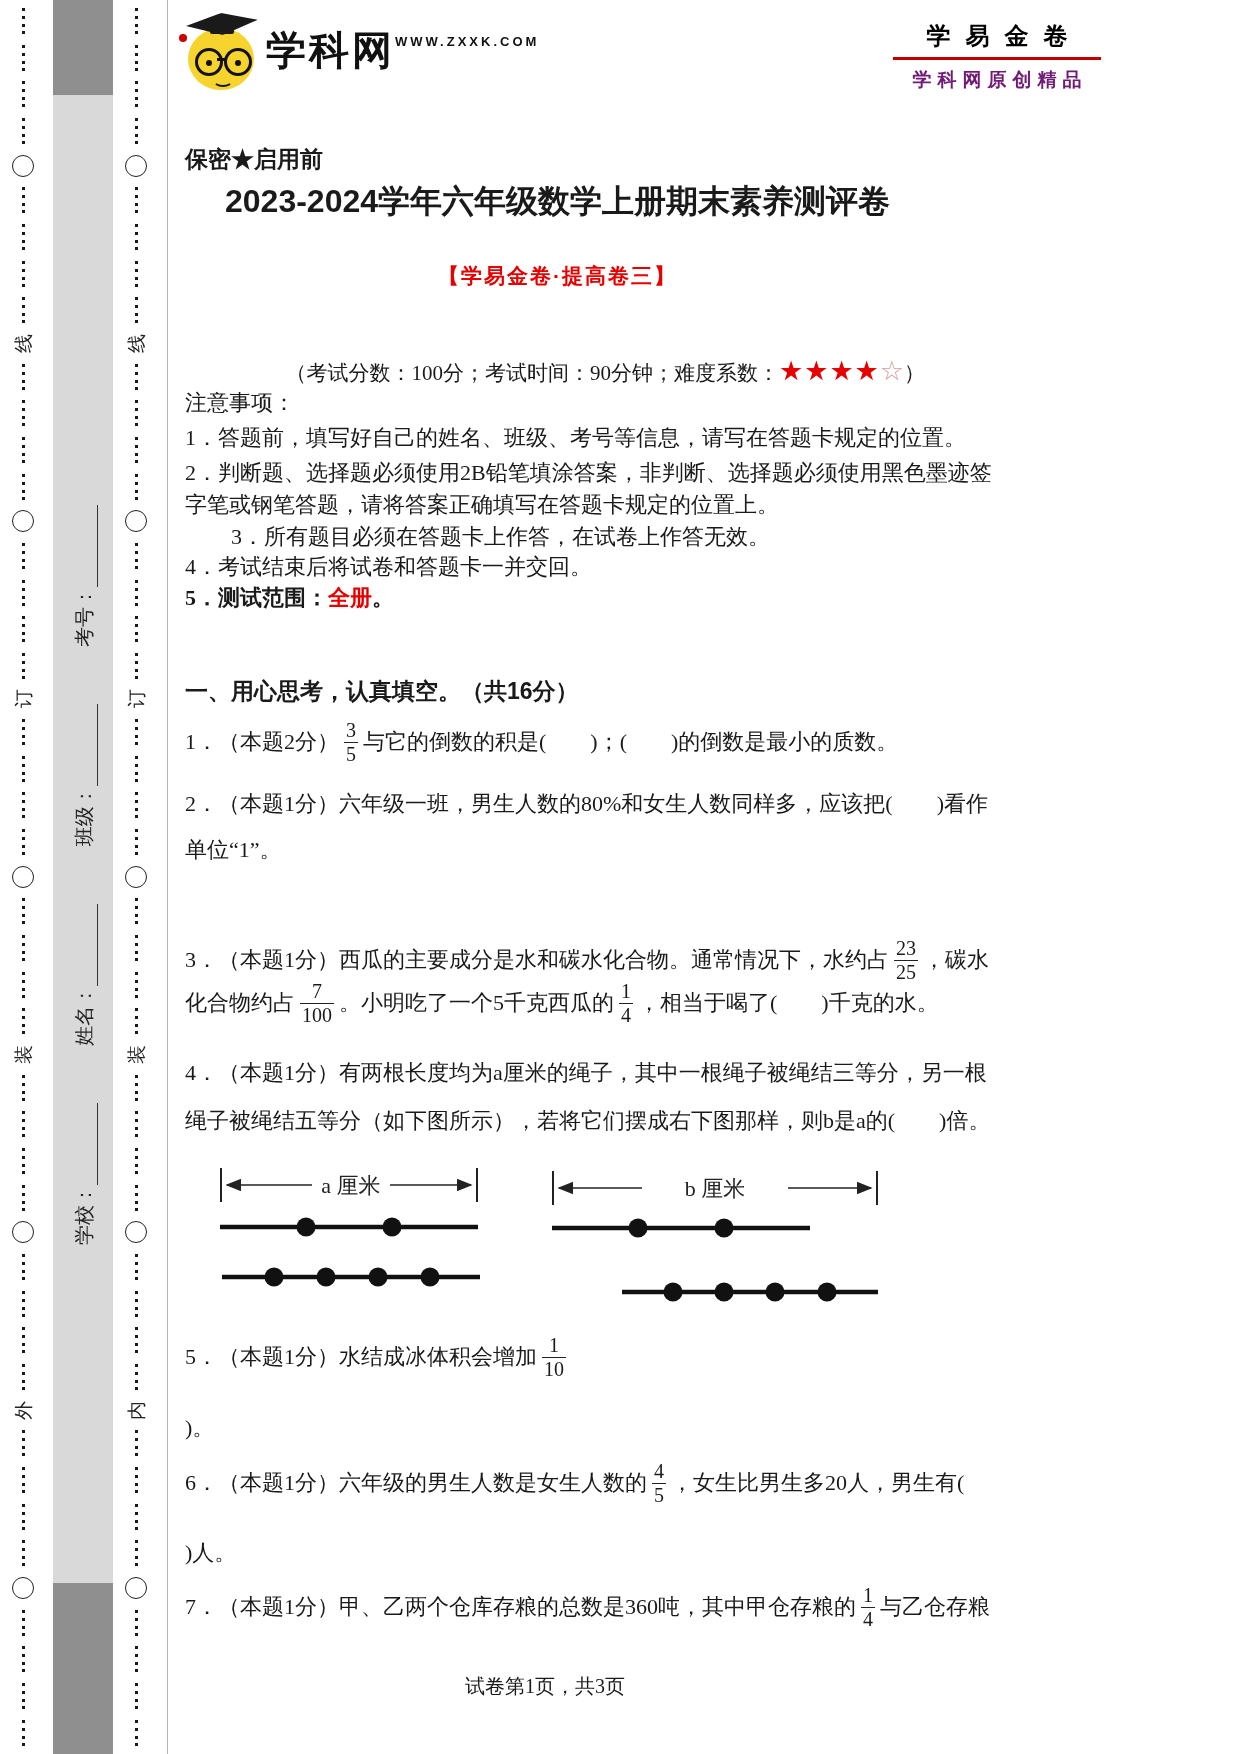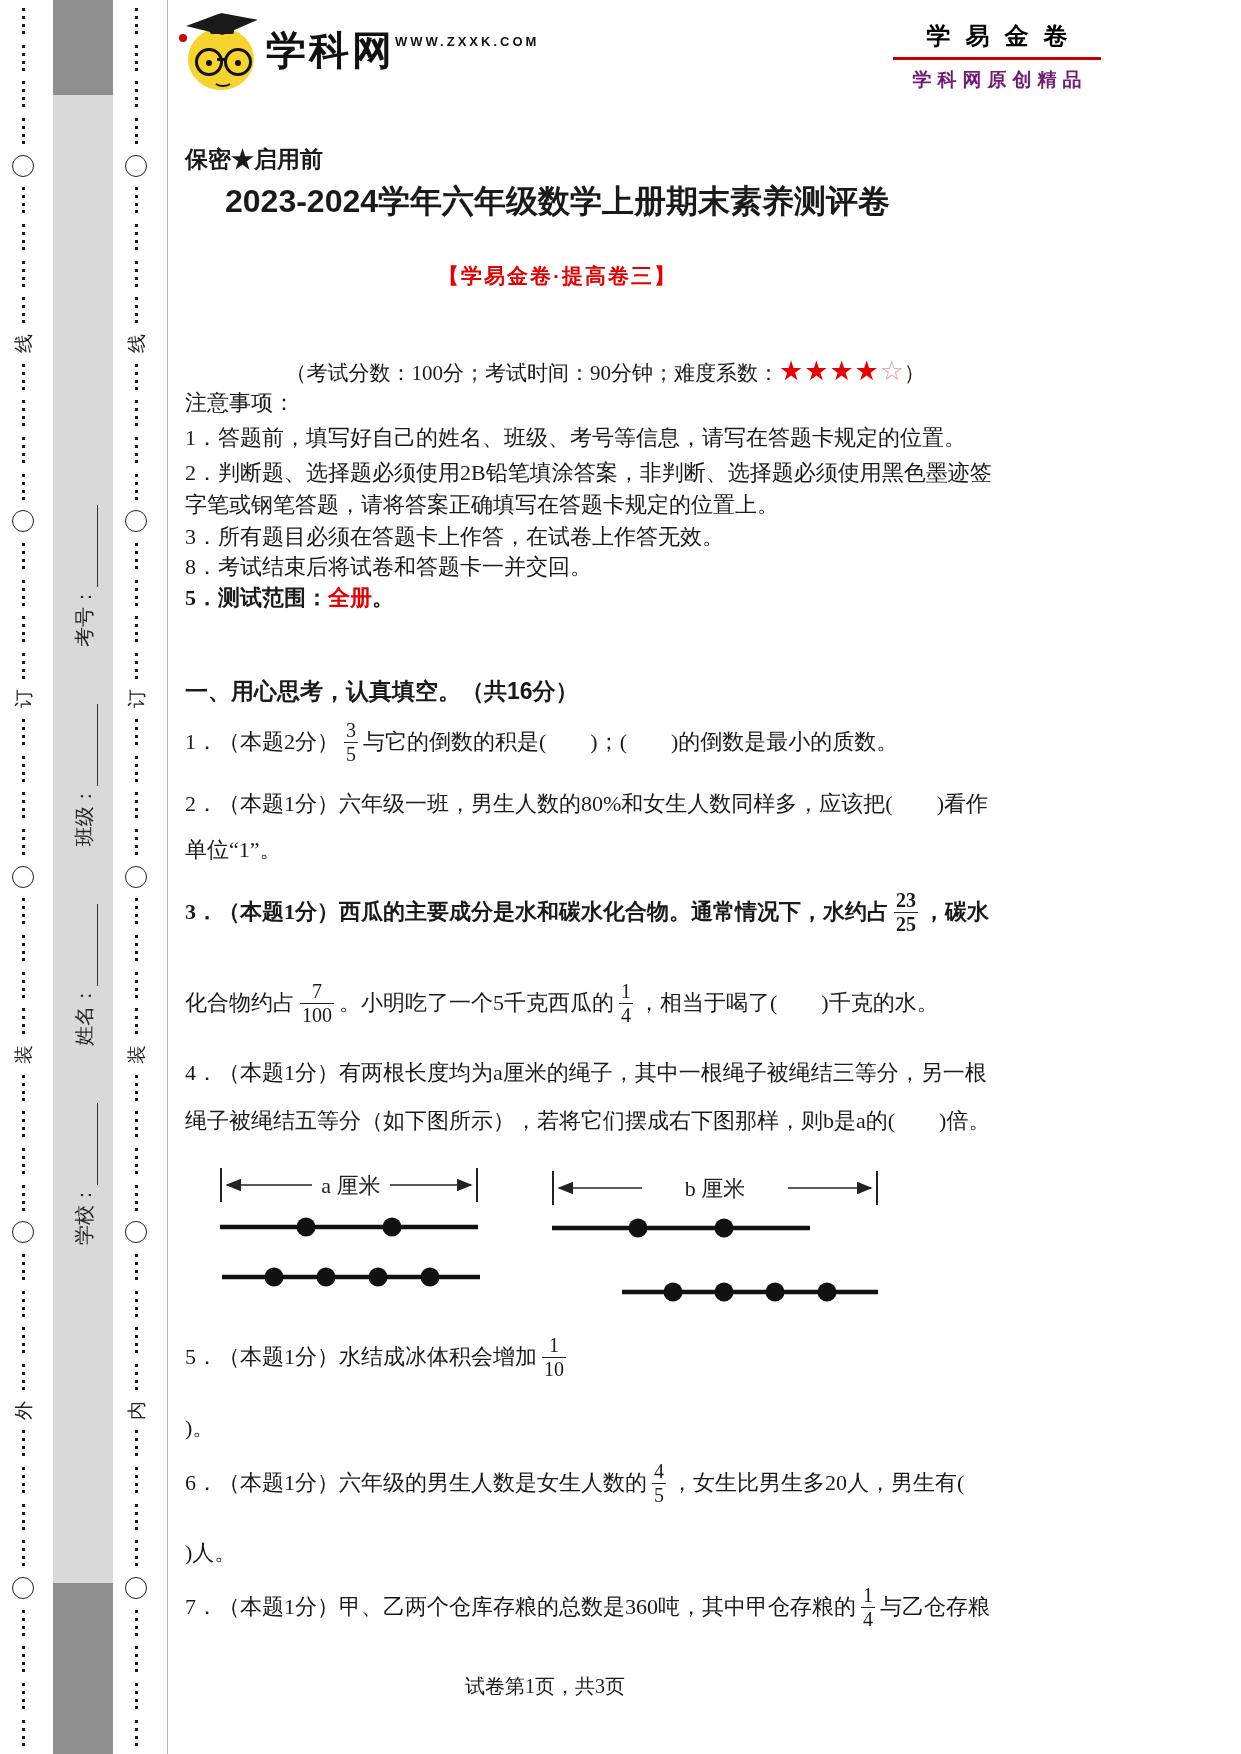--- a/index.html
+++ b/index.html
@@ -228,36 +228,36 @@
 <div class="center-block hei red" style="top:262px;width:745px;font-size:21px;letter-spacing:2px;">【学易金卷·提高卷三】</div>
 
 <div class="center-block" style="top:330px;width:830px;font-size:21px;">
   <span>（考试分数：100分；考试时间：90分钟；难度系数：</span><span class="star-filled">★★★★</span><span class="star-empty">☆</span><span>）</span>
 </div>
 
 <div class="line" style="top:388px;">注意事项：</div>
 <div class="line" style="top:423px;">1．答题前，填写好自己的姓名、班级、考号等信息，请写在答题卡规定的位置。</div>
 <div class="line" style="top:458px;">2．判断题、选择题必须使用2B铅笔填涂答案，非判断、选择题必须使用黑色墨迹签</div>
 <div class="line" style="top:490px;">字笔或钢笔答题，请将答案正确填写在答题卡规定的位置上。</div>
-<div class="line" style="top:522px;">3．所有题目必须在答题卡上作答，在试卷上作答无效。</div>
-<div class="line" style="top:552px;">8．考试结束后将试卷和答题卡一并交回。</div>
+<div class="line" style="top:522px;margin-left:46px;">3．所有题目必须在答题卡上作答，在试卷上作答无效。</div>
+<div class="line" style="top:552px;">4．考试结束后将试卷和答题卡一并交回。</div>
 <div class="line" style="top:583px;font-weight:bold;">
   <span>5．测试范围：</span><span class="red">全册</span><span>。</span>
 </div>
 
 <div class="line hei" style="top:676px;font-size:23px;">一、用心思考，认真填空。（共16分）</div>
 
 <div class="line" style="top:714px;height:56px;">
   <span>1．（本题2分）</span><span class="frac"><span class="num">3</span><span class="den">5</span></span><span>与它的倒数的积是(        )；(        )的倒数是最小的质数。</span>
 </div>
 
 <div class="line" style="top:789px;">2．（本题1分）六年级一班，男生人数的80%和女生人数同样多，应该把(        )看作</div>
 <div class="line" style="top:835px;">单位“1”。</div>
 
-<div class="line" style="top:884px;height:56px;font-weight:bold;">
+<div class="line" style="top:932px;height:56px;">
   <span>3．（本题1分）西瓜的主要成分是水和碳水化合物。通常情况下，水约占</span><span class="frac"><span class="num">23</span><span class="den">25</span></span><span>，碳水</span>
 </div>
 <div class="line" style="top:975px;height:56px;">
   <span>化合物约占</span><span class="frac"><span class="num">7</span><span class="den">100</span></span><span>。小明吃了一个5千克西瓜的</span><span class="frac"><span class="num">1</span><span class="den">4</span></span><span>，相当于喝了(        )千克的水。</span>
 </div>
 
 <div class="line" style="top:1058px;">4．（本题1分）有两根长度均为a厘米的绳子，其中一根绳子被绳结三等分，另一根</div>
 <div class="line" style="top:1106px;">绳子被绳结五等分（如下图所示），若将它们摆成右下图那样，则b是a的(        )倍。</div>
 
 <svg class="abs" style="left:200px;top:1160px;" width="700" height="160" viewBox="0 0 700 160">

